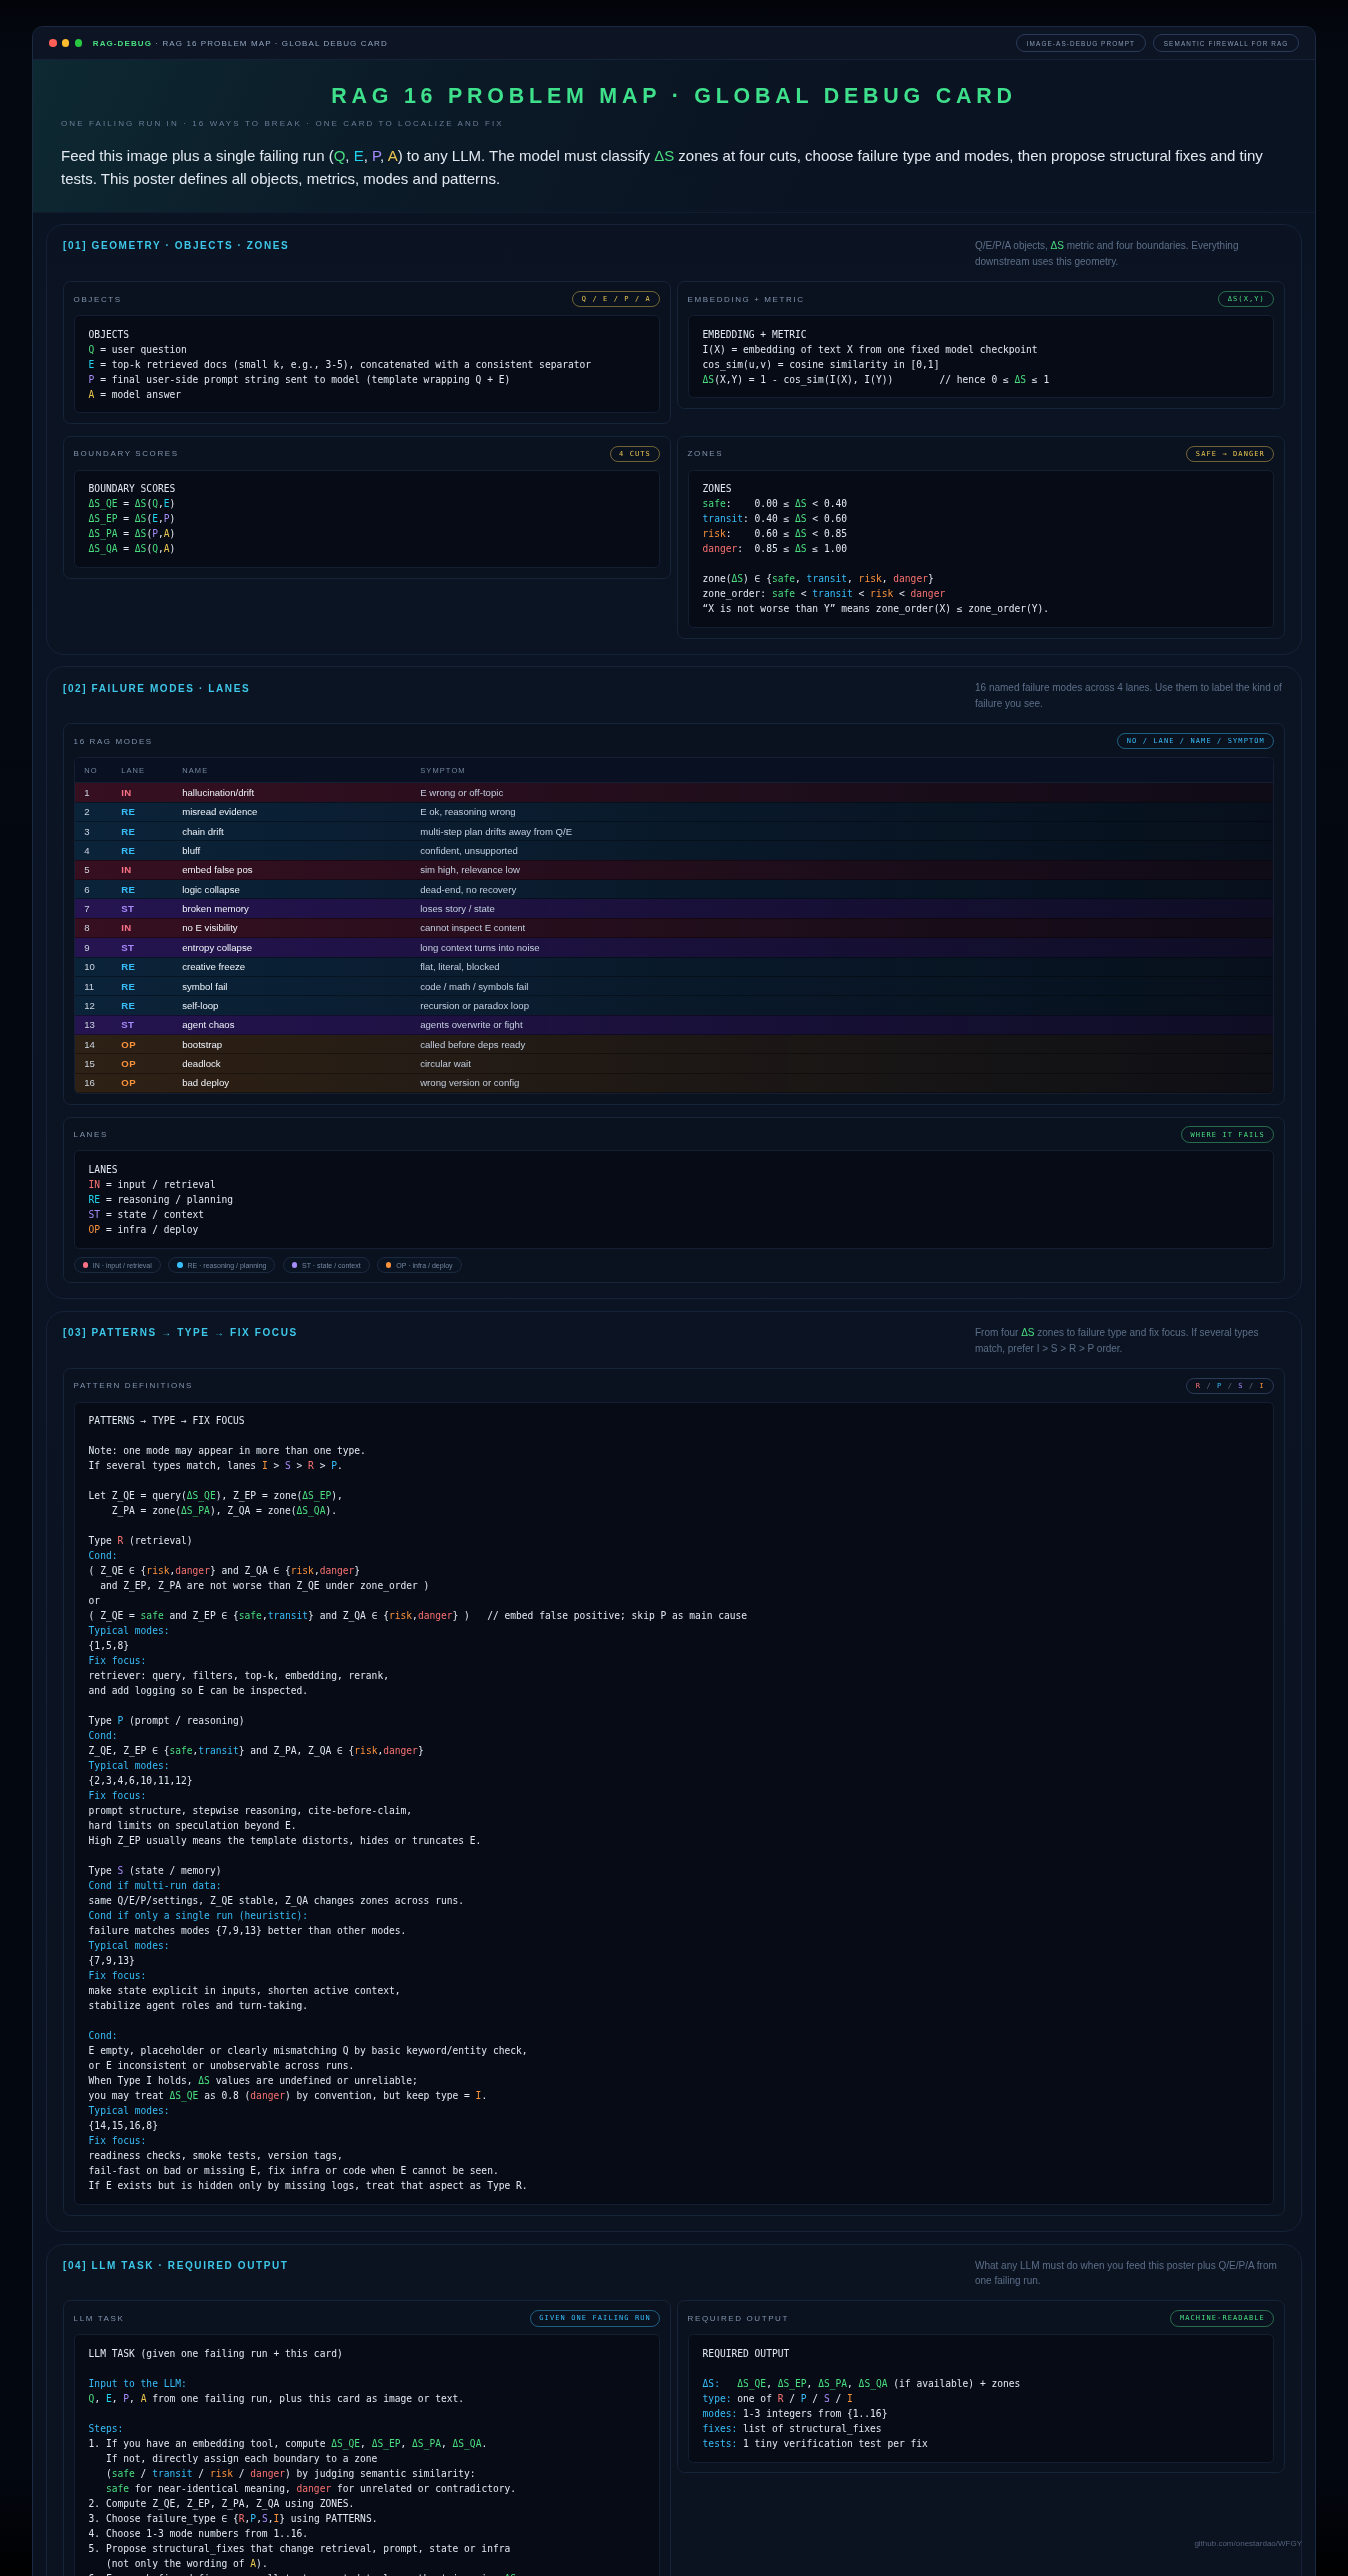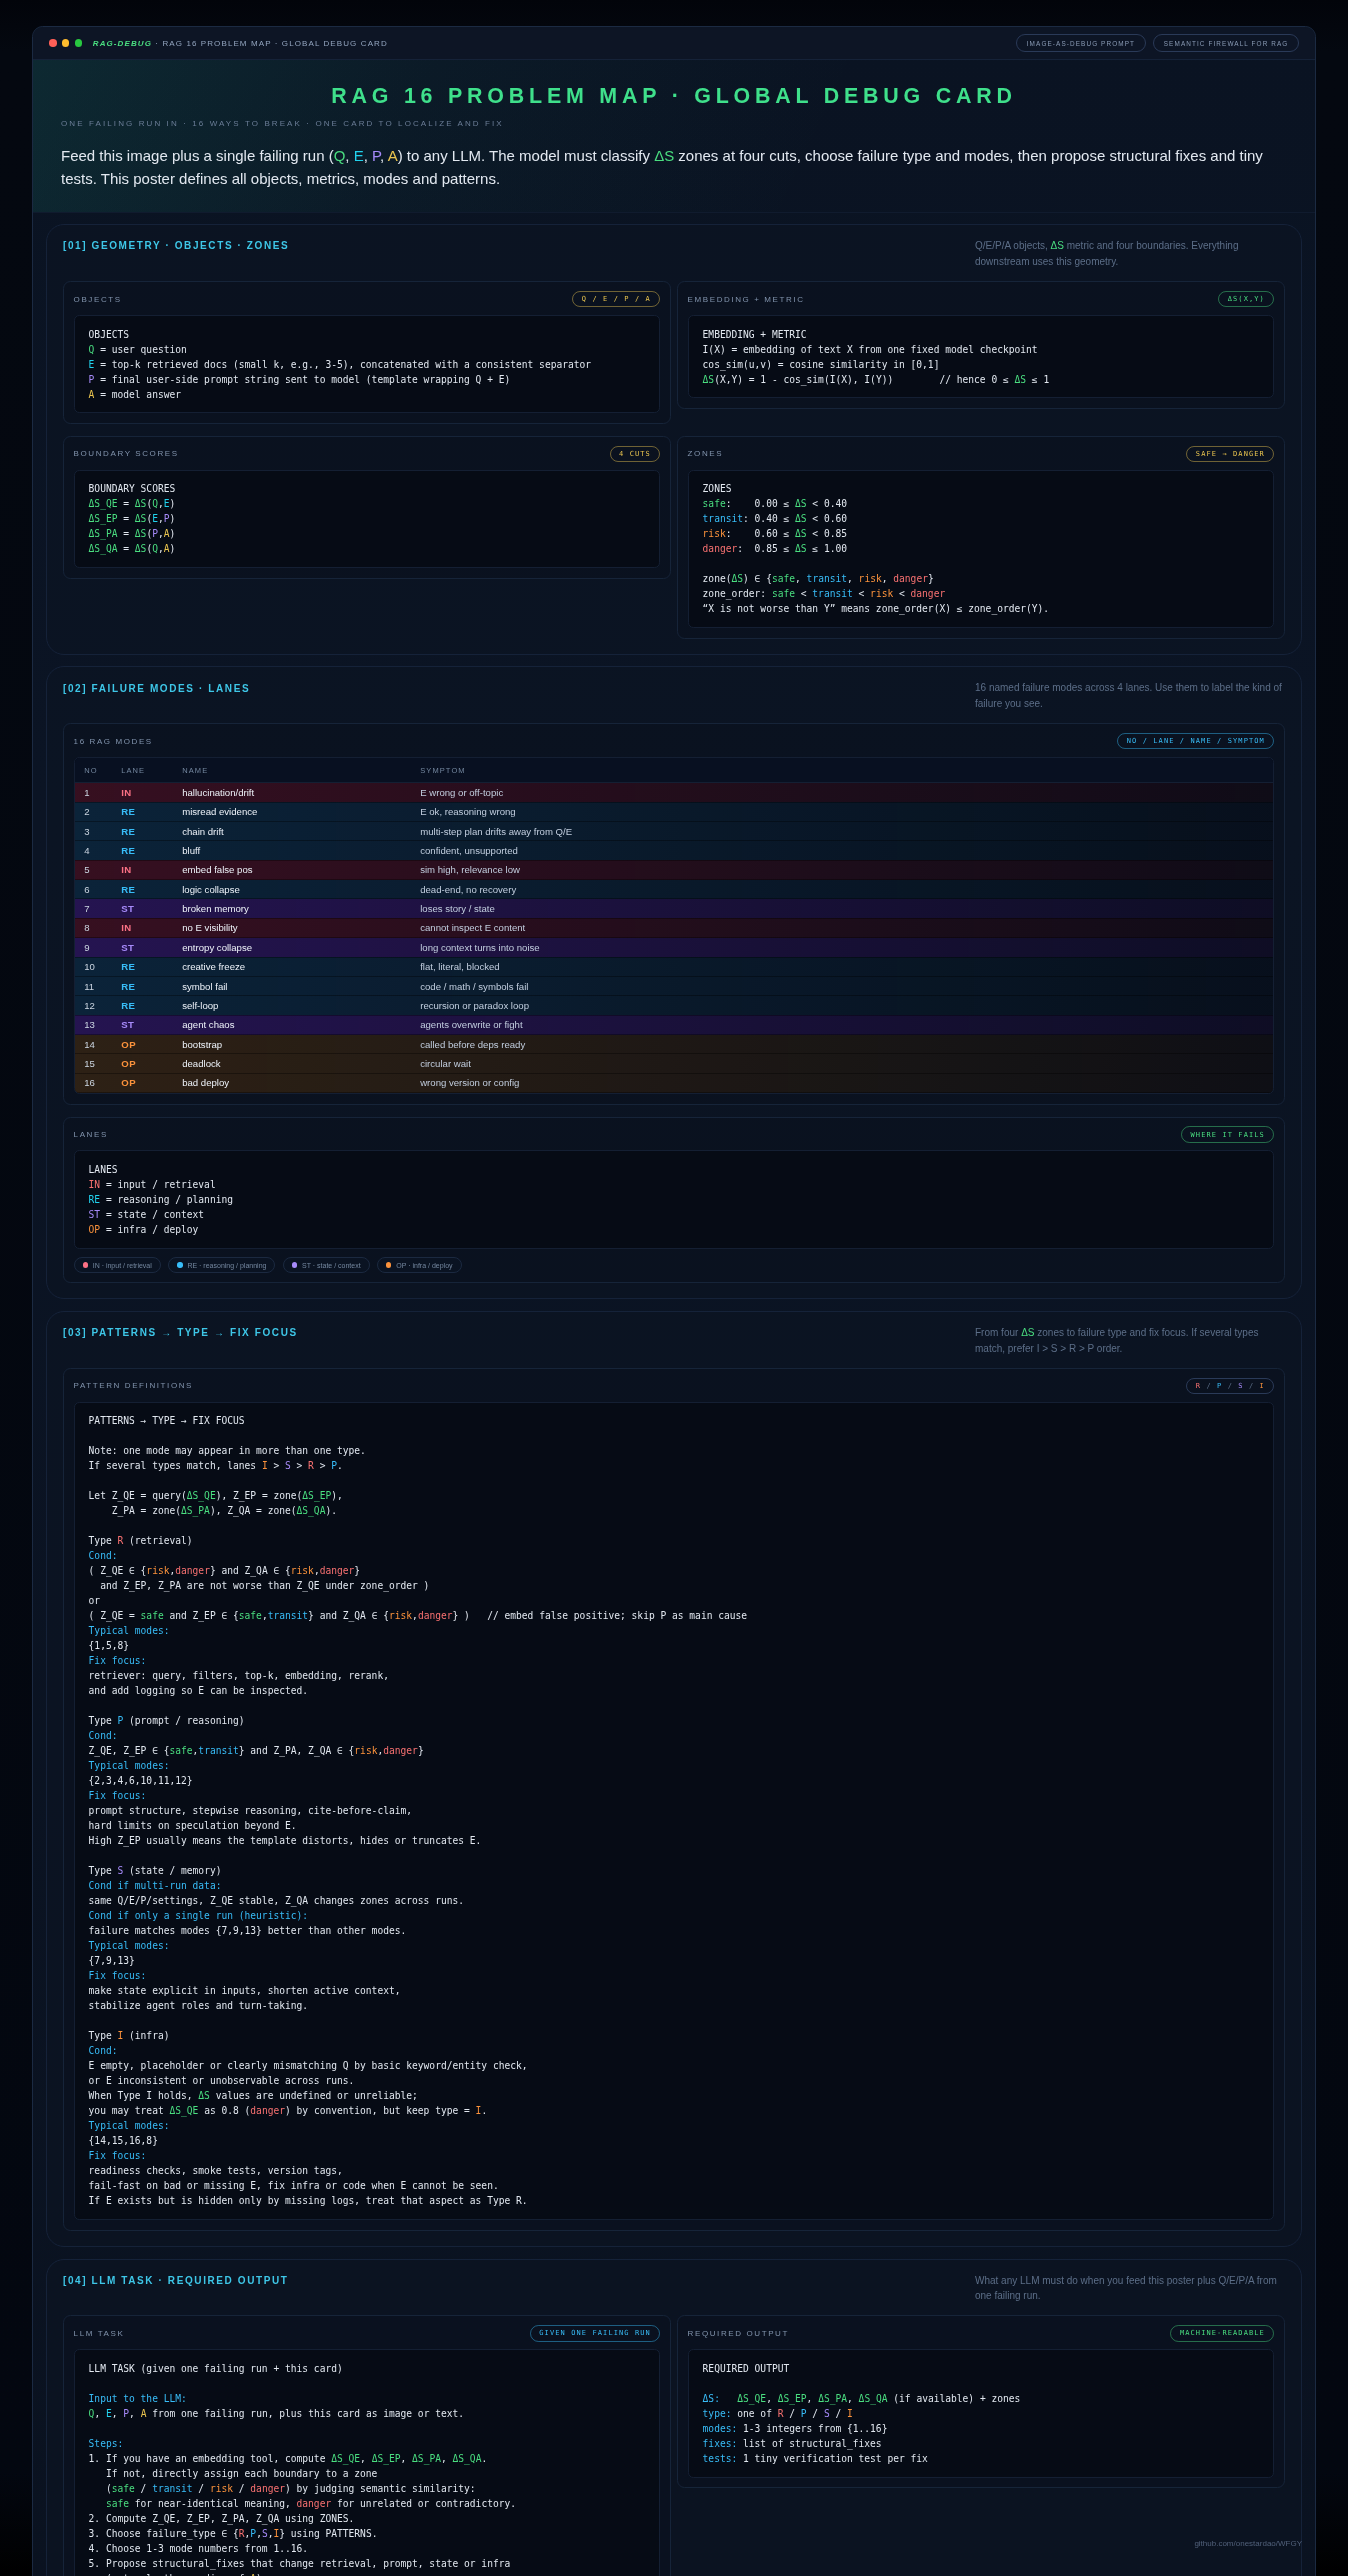--- a/index.html
+++ b/index.html
@@ -22,21 +22,21 @@
   
   .titlebar {
     height:33px; display:flex; align-items:center;
     padding:0 16px; background:rgba(14,22,38,.85);
     border-bottom:0.5px solid #152238;
   }
   .dots { display:flex; gap:5.3px; }
   .dot { width:7.5px; height:7.5px; border-radius:50%; }
   .dot-red{background:#ff5f57}.dot-yellow{background:#febc2e}.dot-green{background:#28c840}
   .wtitle { margin-left:10.7px; font-size:8px; letter-spacing:1.1px; color:#93a5bf; }
-  .wtitle .app { color:#4ade80; font-weight:bold; letter-spacing:1.1px;font-style:italic; }
+  .wtitle .app { color:#4ade80; font-weight:bold; letter-spacing:1.1px; }
   .tb-badges { margin-left:auto; display:flex; gap:7.5px; }
   .tb-badge {
     border:0.5px solid #2a3a58; border-radius:534px; padding:4.3px 9.6px;
     font-size:6.4px; letter-spacing:1.1px; color:#8b9cb6;
   }
   
   .hero {
     padding:23.5px 28px 21.4px;
     background:linear-gradient(115deg, rgba(36,200,160,.12) 0%, rgba(36,200,160,.04) 30%, rgba(11,19,33,0) 62%);
     border-bottom:0.5px solid #101b2e;
@@ -398,21 +398,20 @@
           <div class="code-line"><span class="c-t">Cond if multi-run data:</span></div>
           <div class="code-line"><span class="c-w">same Q/E/P/settings, Z_QE stable, Z_QA changes zones across runs.</span></div>
           <div class="code-line"><span class="c-t">Cond if only a single run (heuristic):</span></div>
           <div class="code-line"><span class="c-w">failure matches modes {7,9,13} better than other modes.</span></div>
           <div class="code-line"><span class="c-t">Typical modes:</span></div>
           <div class="code-line"><span class="c-w">{7,9,13}</span></div>
           <div class="code-line"><span class="c-t">Fix focus:</span></div>
           <div class="code-line"><span class="c-w">make state explicit in inputs, shorten active context,</span></div>
           <div class="code-line"><span class="c-w">stabilize agent roles and turn-taking.</span></div>
           <div class="code-line">&nbsp;</div>
-          <div class="code-line"><span class="c-w">Type </span><span class="c-o">I</span><span class="c-w"> (infra)</span></div>
           <div class="code-line"><span class="c-t">Cond:</span></div>
           <div class="code-line"><span class="c-w">E empty, placeholder or clearly mismatching Q by basic keyword/entity check,</span></div>
           <div class="code-line"><span class="c-w">or E inconsistent or unobservable across runs.</span></div>
           <div class="code-line"><span class="c-w">When Type I holds, </span><span class="c-g">ΔS</span><span class="c-w"> values are undefined or unreliable;</span></div>
           <div class="code-line"><span class="c-w">you may treat </span><span class="c-g">ΔS_QE</span><span class="c-w"> as 0.8 (</span><span class="c-r">danger</span><span class="c-w">) by convention, but keep type = </span><span class="c-o">I</span><span class="c-w">.</span></div>
           <div class="code-line"><span class="c-t">Typical modes:</span></div>
           <div class="code-line"><span class="c-w">{14,15,16,8}</span></div>
           <div class="code-line"><span class="c-t">Fix focus:</span></div>
           <div class="code-line"><span class="c-w">readiness checks, smoke tests, version tags,</span></div>
           <div class="code-line"><span class="c-w">fail-fast on bad or missing E, fix infra or code when E cannot be seen.</span></div>

